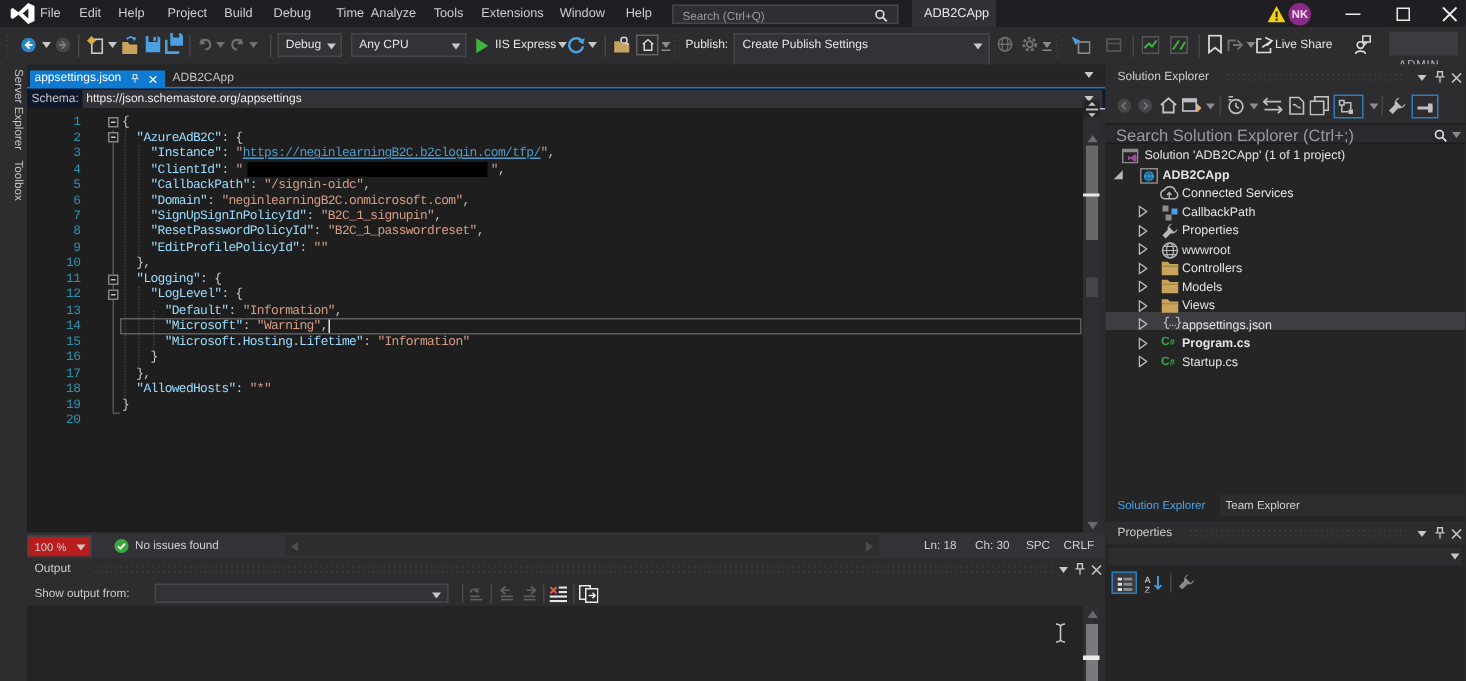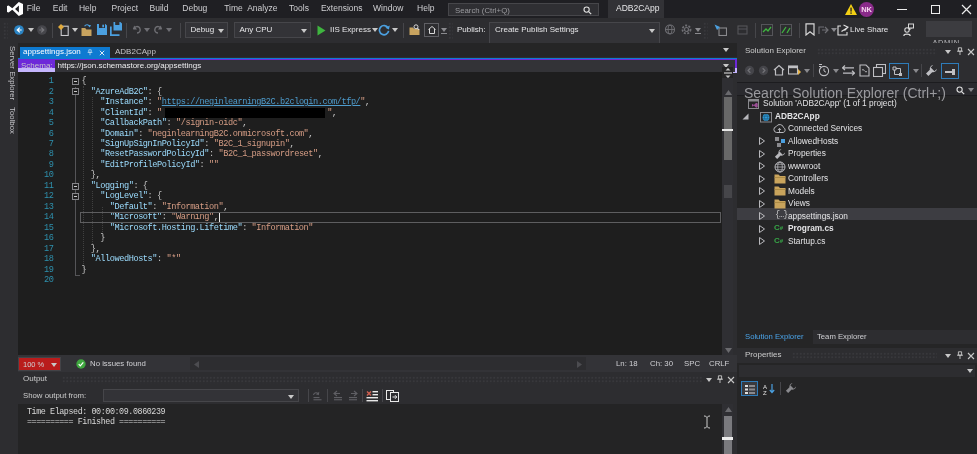--- a/index.html
+++ b/index.html
@@ -202,21 +202,21 @@
   <svg class="abs" style="left:67px;top:2.5px;" width="6" height="7" viewBox="0 0 6 7">
     <path d="M1.8 0.8 H4.2 V3.4 H1.8 Z M3 3.4 V6.2 M0.6 3.4 H5.4" stroke="#bcdcf2" stroke-width="0.8" fill="none"></path>
   </svg>
   <svg class="abs" style="left:78.5px;top:3px;" width="6" height="6" viewBox="0 0 6 6">
     <path d="M0.8 0.8 L5.2 5.2 M5.2 0.8 L0.8 5.2" stroke="#f2f6fa" stroke-width="0.9"></path>
   </svg>
 </div>
 <span class="abs" style="left:115px;top:46.5px;font-size:8px;color:#c4c4c8;">ADB2CApp</span>
 <div class="abs caret" style="left:723px;top:48px;"></div>
 
-<div class="abs" style="left:18px;top:59px;width:719px;height:13.5px;background:#6d28d9;border-bottom:5px solid #c4b5fd;">
+<div class="abs" style="left:18px;top:59px;width:719px;height:13.5px;background:#0f172a;border-bottom:1px solid #c4b5fd;">
   <span class="abs" style="left:3px;top:1.5px;font-size:8px;color:#c8c8ca;">Schema:</span>
   <div class="abs" style="left:37px;top:0.5px;width:680px;height:12.5px;background:#333337;"></div>
   <span class="abs" style="left:39.5px;top:1.5px;font-size:8px;color:#ececee;">https://json.schemastore.org/appsettings</span>
   <div class="abs caret" style="left:705px;top:5px;"></div>
 </div>
 
 <div class="abs" id="editor" style="left:18px;top:72px;width:704px;height:283px;background:#1e1e1e;overflow:hidden;font-family:'Liberation Mono',monospace;font-size:8.6px;letter-spacing:-0.43px;">
 
   <div class="abs" style="left:57.2px;top:15px;width:1px;height:188px;background:#555558;"></div>
   <div class="abs" style="left:57.2px;top:203px;width:5px;height:1px;background:#555558;"></div>
@@ -374,22 +374,20 @@
     <rect x="0.5" y="10" width="11.5" height="1.4" fill="#e8e8e8"></rect>
   </svg>
   <div class="abs sep" style="left:364px;top:2px;height:13px;"></div>
   <svg class="abs" style="left:368px;top:2.5px;" width="13" height="12" viewBox="0 0 13 12">
     <rect x="0.5" y="0.5" width="7" height="9" fill="none" stroke="#e8e8e8" stroke-width="1"></rect>
     <rect x="4.5" y="2.5" width="8" height="9" fill="#2d2d30" stroke="#e8e8e8" stroke-width="1"></rect>
     <path d="M6.5 7 L10.5 7 M9 5.2 L10.8 7 L9 8.8" fill="none" stroke="#e8e8e8" stroke-width="1"></path>
   </svg>
 </div>
 <div class="abs" style="left:18px;top:404px;width:704px;height:50px;background:#242425;font-family:'Liberation Mono',monospace;">
-  <div class="abs" style="left:9px;top:3px;font-size:8.4px;letter-spacing:-0.42px;line-height:10.3px;color:#d8d8d8;white-space:pre;">Time Elapsed: 00:00:09.0860239
-========== Finished ==========</div>
   <svg class="abs" style="left:685px;top:10.5px;" width="8" height="14" viewBox="0 0 8 14">
     <path d="M1 1 C2.5 1 3.5 1.5 4 2.5 C4.5 1.5 5.5 1 7 1 M4 2.5 L4 11.5 M1 13 C2.5 13 3.5 12.5 4 11.5 C4.5 12.5 5.5 13 7 13" fill="none" stroke="#cccccc" stroke-width="1"></path>
   </svg>
 </div>
 <div class="abs" style="left:722px;top:404px;width:11px;height:50px;background:#2f2f33;"></div>
 <svg class="abs" style="left:724.5px;top:407px;" width="7" height="5" viewBox="0 0 7 5">
     <path d="M3.5 0 L7 5 L0 5 Z" fill="#6a6a6e"></path>
   </svg>
 <div class="abs" style="left:723.5px;top:416px;width:8px;height:38px;background:#7a7a7e;"></div>
 <div class="abs" style="left:722px;top:437px;width:11px;height:3px;background:#ececec;"></div>
@@ -457,21 +455,21 @@
   <svg class="abs" style="left:188px;top:4px;" width="13" height="13" viewBox="0 0 13 13">
     <path d="M8.2 1 A4 4 0 0 0 4.8 5.8 L1 9.6 L3.4 12 L7.2 8.2 A4 4 0 0 0 12 4.8 L9.5 7.3 L5.7 3.5 Z" fill="#bfbfc3"></path>
   </svg>
   <div class="abs" style="left:204px;top:3px;width:18px;height:16px;border:1px solid #2e7cba;">
     <div class="abs" style="left:3px;top:6.5px;width:10px;height:2px;background:#bfbfc3;"></div>
     <div class="abs" style="left:10px;top:4.5px;width:3px;height:6px;background:#bfbfc3;"></div>
   </div>
 </div>
 
 <div class="abs" style="left:737px;top:82px;width:240px;height:14px;background:#2a2a2e;border-top:1px solid #1c1c1f;border-bottom:1px solid #1c1c1f;">
-  <span class="abs" style="left:7px;top:2px;font-size:14px;color:#9a9a9e;">Search Solution Explorer (Ctrl+;)</span>
+  <span class="abs" style="left:7px;top:2px;font-size:11px;color:#9a9a9e;">Search Solution Explorer (Ctrl+;)</span>
   <svg class="abs" style="left:219px;top:2.5px;" width="9" height="9" viewBox="0 0 9 9">
     <circle cx="3.6" cy="3.6" r="2.6" fill="none" stroke="#e0e0e0" stroke-width="1.1"></circle>
     <line x1="5.6" y1="5.6" x2="8.2" y2="8.2" stroke="#e0e0e0" stroke-width="1.2"></line>
   </svg>
   <div class="abs caret" style="left:231px;top:5px;border-top-color:#8a8a8e;"></div>
 </div>
 
 <div class="abs" id="tree" style="left:737px;top:97px;width:240px;height:230px;font-size:8.3px;color:#e4e4e6;">
   <div class="abs" style="left:0;top:111px;width:240px;height:12.4px;background:#3d3d42;"></div>
 
@@ -499,21 +497,21 @@
   <span class="abs" style="left:51px;top:26px;">Connected Services</span>
 
   <svg class="abs ex" style="left:22px;top:40px;" width="6" height="8" viewBox="0 0 6 8">
       <path d="M0.5 0.5 L5.5 4 L0.5 7.5 Z" fill="none" stroke="#b8b8bc" stroke-width="1"></path>
     </svg>
   <svg class="abs" style="left:37px;top:39px;" width="12" height="12" viewBox="0 0 12 12">
     <rect x="1" y="1" width="4" height="4" fill="#8a8a8e"></rect>
     <rect x="7" y="3" width="4" height="4" fill="#4ba0e0"></rect>
     <rect x="3" y="7" width="4" height="4" fill="#8a8a8e"></rect>
   </svg>
-  <span class="abs" style="left:51px;top:38.5px;">AllowedHosts</span>
+  <span class="abs" style="left:51px;top:38.5px;">CallbackPath</span>
 
   <svg class="abs ex" style="left:22px;top:52.5px;" width="6" height="8" viewBox="0 0 6 8">
       <path d="M0.5 0.5 L5.5 4 L0.5 7.5 Z" fill="none" stroke="#b8b8bc" stroke-width="1"></path>
     </svg>
   <svg class="abs" style="left:37px;top:51px;" width="12" height="12" viewBox="0 0 13 13">
     <path d="M8.2 1 A4 4 0 0 0 4.8 5.8 L1 9.6 L3.4 12 L7.2 8.2 A4 4 0 0 0 12 4.8 L9.5 7.3 L5.7 3.5 Z" fill="#b8b8bc"></path>
   </svg>
   <span class="abs" style="left:51px;top:51px;">Properties</span>
 
   <svg class="abs ex" style="left:22px;top:65px;" width="6" height="8" viewBox="0 0 6 8">

